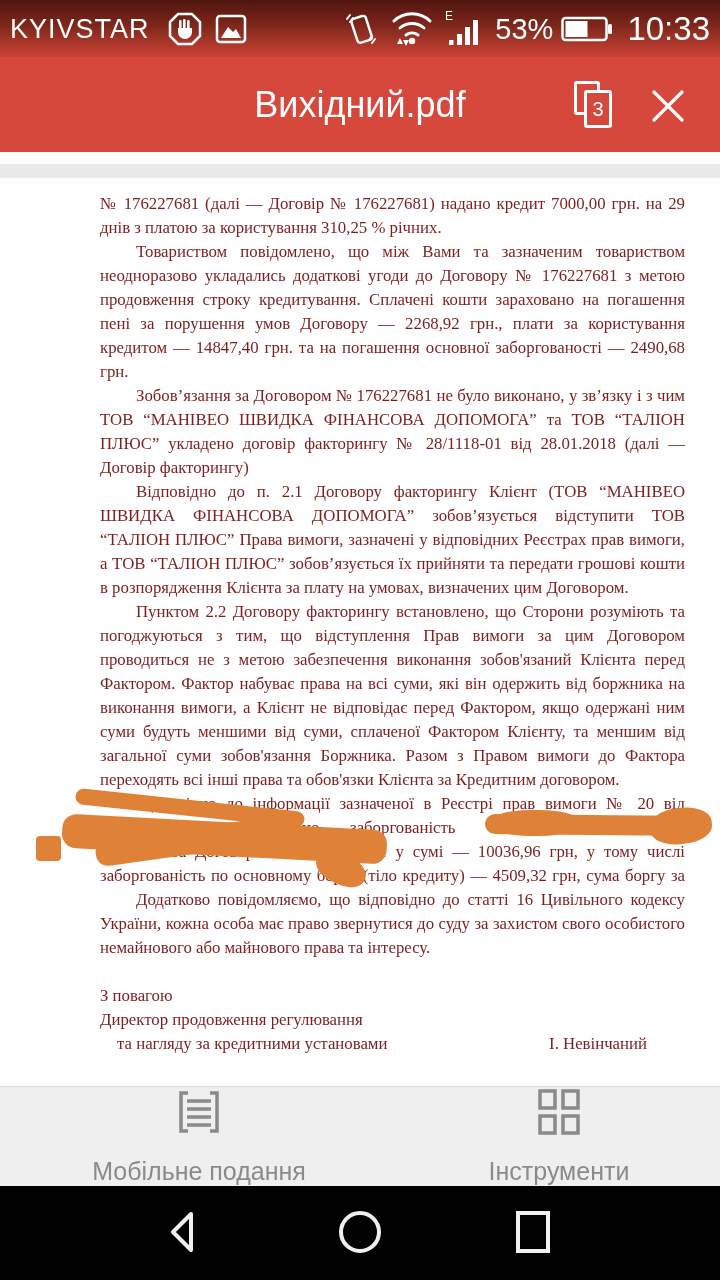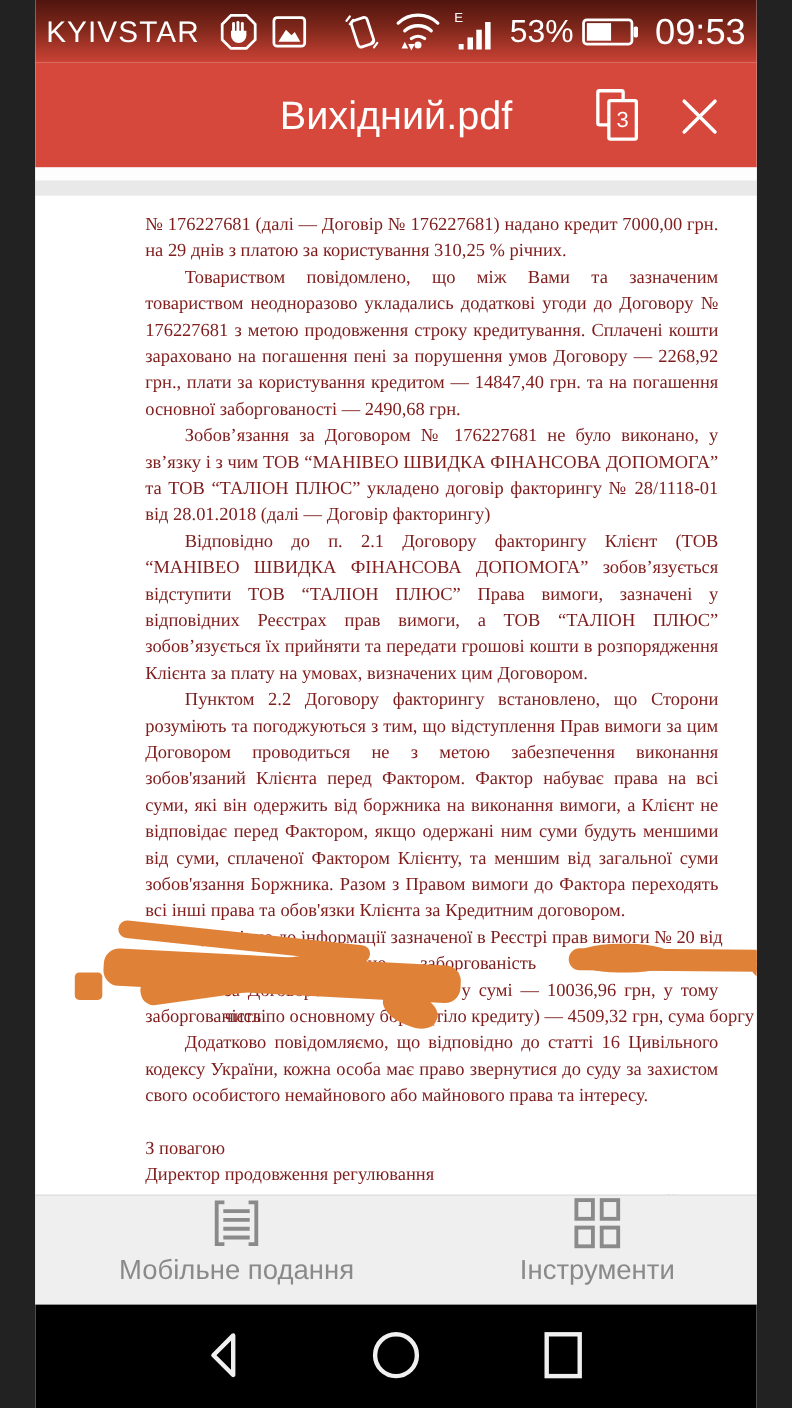--- a/index.html
+++ b/index.html
@@ -1,17 +1,17 @@
 <!DOCTYPE html>
 <html><head>
 <meta charset="utf-8">
 <style>
   * { margin:0; padding:0; box-sizing:border-box; }
   body { background:#222; font-family:"Liberation Sans", sans-serif; }
-  .screen { position:relative; width:656px; height:1280px; margin:0 auto; background:#fff;
+  .screen { position:relative; width:720px; height:1280px; margin:0 auto; background:#fff;
             display:flex; flex-direction:column; overflow:hidden; }
 
   
   .status-bar { height:57px; flex:0 0 57px; background:linear-gradient(180deg,#4f150e 0%,#7f271b 45%,#cc4336 100%);
     display:flex; align-items:center; color:#fff; padding:0 10px; }
   .carrier { font-size:27px; letter-spacing:1px; margin-right:12px; padding-top:2px; }
   .sb-icon { margin:0 4px; display:block; }
   .sb-right { margin-left:auto; display:flex; align-items:center; }
   .battery-pct { font-size:29px; margin:0 4px 0 8px; padding-top:1px; }
   .clock { font-size:33px; margin-left:10px; padding-top:1px; }
@@ -50,21 +50,21 @@
   .s-e  { left:385px; top:23px; width:225px; height:20px; border-radius:10px; transform:rotate(0.5deg); }
   .s-f  { left:390px; top:18px; width:90px;  height:26px; border-radius:45%; }
   .s-g  { left:550px; top:16px; width:62px;  height:36px; border-radius:45%;  transform:rotate(-6deg); }
   .closing { margin-top:24px; }
   .sig-row { display:flex; justify-content:space-between;margin-left:17px; }
   .sig-name { padding-right:38px; }
 
   
   .toolbar { height:100px; flex:0 0 100px; background:#efefef; border-top:1px solid #dcdcdc;
     display:flex; align-items:stretch; }
-  .tool { flex:1; display:flex; flex-direction:column; align-items:center; justify-content:flex-start;
+  .tool { flex:1; display:flex; flex-direction:column; align-items:center; justify-content:space-between;
     background:none; border:none; cursor:pointer; color:#8a8a8a;padding-left:38px; }
   .tool-label { font-size:25px; color:#8a8a8a; margin-top:4px; font-family:"Liberation Sans", sans-serif; }
 
   
   .nav-bar { height:94px; flex:0 0 94px; background:#000; display:flex; align-items:center; justify-content:space-around; padding:0 100px; }
   .nav-btn { background:none; border:none; cursor:pointer; }
 </style>
 </head>
 <body>
 
@@ -113,21 +113,21 @@
         <rect x="14" y="26" width="5" height="11" fill="#fff"></rect>
         <rect x="22" y="19" width="5" height="18" fill="#fff"></rect>
         <rect x="30" y="12" width="5" height="25" fill="#fff"></rect>
       </svg>
       <span class="battery-pct">53%</span>
       <svg class="sb-icon" width="52" height="28" viewBox="0 0 52 28">
         <rect x="1.5" y="3" width="44" height="22" rx="3" fill="none" stroke="#fff" stroke-width="2.5"></rect>
         <rect x="4.5" y="6" width="22" height="16" fill="#fff"></rect>
         <rect x="47" y="9" width="4" height="10" rx="1.5" fill="#fff"></rect>
       </svg>
-      <span class="clock">09:53</span>
+      <span class="clock">10:33</span>
     </div>
   </div>
 
   <div class="app-bar">
     <span class="app-title">Вихідний.pdf</span>
     <button class="pages-btn">
       <span class="pages-back"></span>
       <span class="pages-front">
         <span class="pages-badge">3</span>
       </span>

